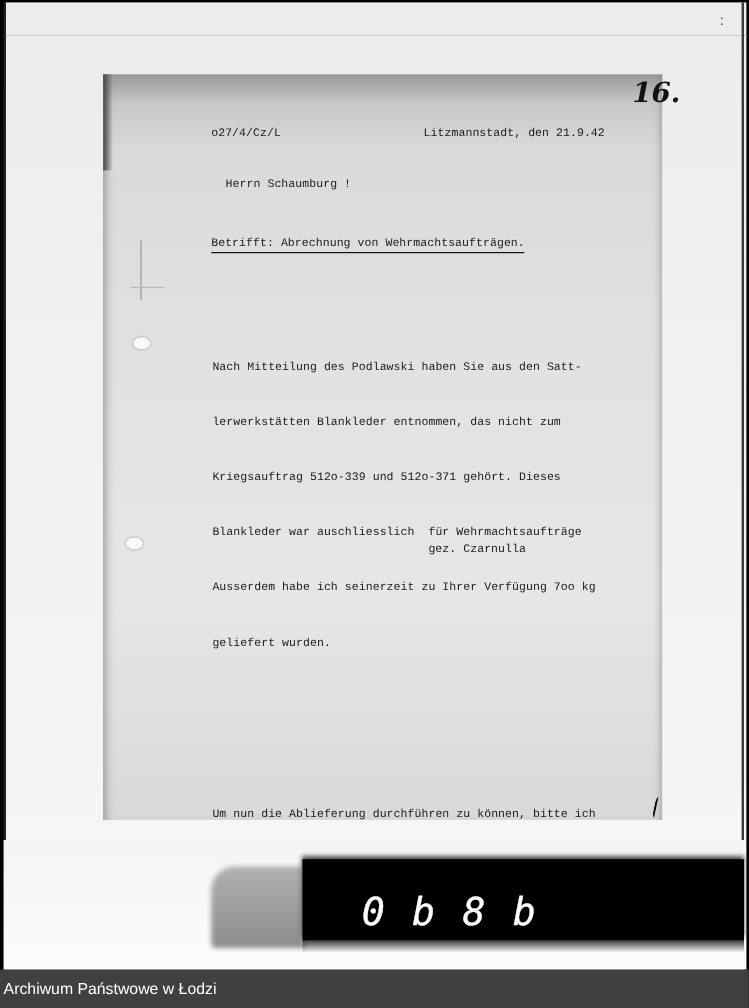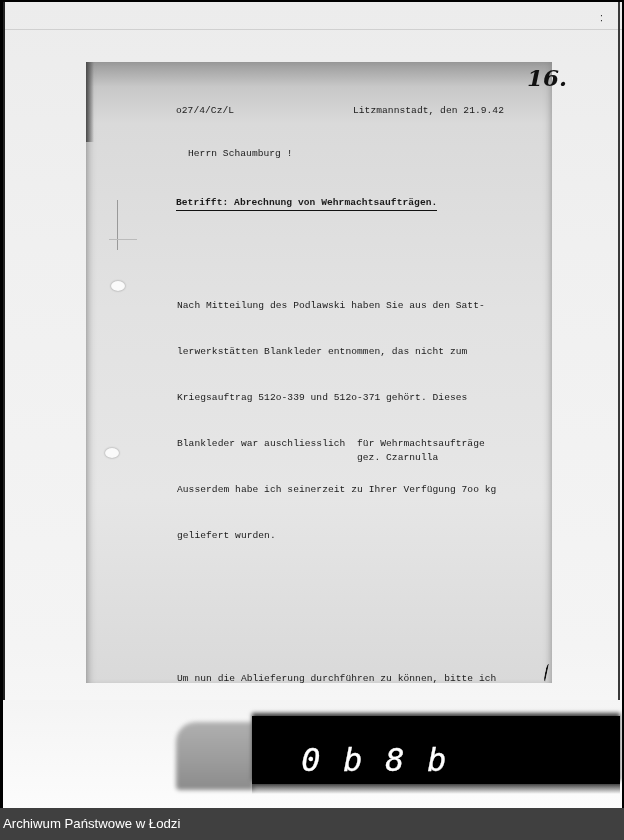--- a/index.html
+++ b/index.html
@@ -102,21 +102,21 @@
       position: absolute;
       left: 176px; top: 148px;
       font-weight: normal;
       margin-left: 12px;
     }
     .subject {
       position: absolute;
       left: 176px; top: 197px;
       padding-bottom: 2px;
       border-bottom: 1.5px solid #111;
-      font-weight: bold;
+      font-weight: normal;
       text-align: right;
     }
     .body-lines {
       position: absolute;
       left: 177px; top: 237px;
       line-height: 15.3px;
       white-space: pre;
     }
     .body-lines .para-gap {
       height: 6px;

